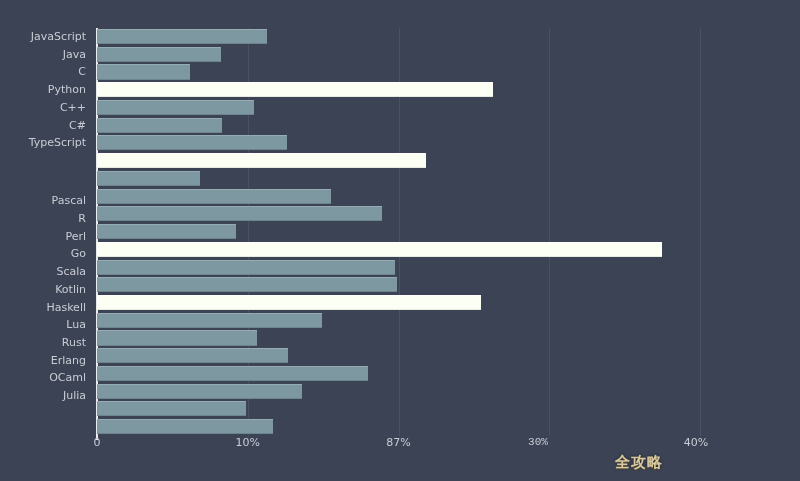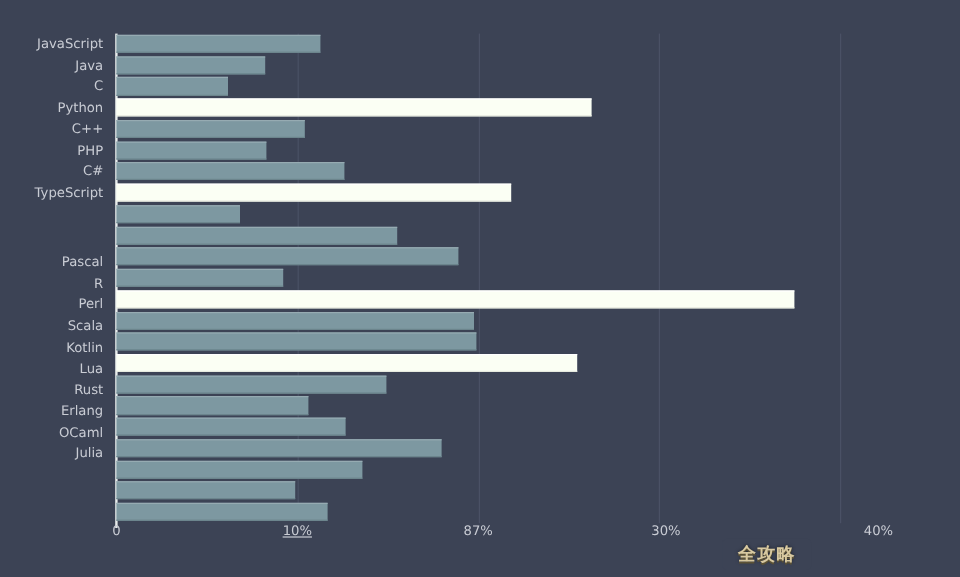--- a/index.html
+++ b/index.html
@@ -206,38 +206,39 @@
         </div>
       </div>
   </div>
 
   <div class="y-labels" id="y-labels">
       <div class="y-label" style="height: 17.7391px; line-height: 17.7391px;">JavaScript</div>
       <div class="y-label" style="height: 17.7391px; line-height: 17.7391px;">Java</div>
       <div class="y-label" style="height: 17.7391px; line-height: 17.7391px;">C</div>
       <div class="y-label" style="height: 17.7391px; line-height: 17.7391px; margin-left: 29px;">Python</div>
       <div class="y-label" style="height: 17.7391px; line-height: 17.7391px;">C++</div>
-      <div class="y-label" style="height: 17.7391px; line-height: 17.7391px;">PHP</div>
       <div class="y-label" style="height: 17.7391px; line-height: 17.7391px;">C#</div>
       <div class="y-label" style="height: 17.7391px; line-height: 17.7391px;">TypeScript</div>
       <div class="y-label" style="height: 17.7391px; line-height: 17.7391px; margin-top: 40px;">Pascal</div>
       <div class="y-label" style="height: 17.7391px; line-height: 17.7391px;">R</div>
       <div class="y-label" style="height: 17.7391px; line-height: 17.7391px;">Perl</div>
+      <div class="y-label" style="height: 17.7391px; line-height: 17.7391px;">Go</div>
       <div class="y-label" style="height: 17.7391px; line-height: 17.7391px;">Scala</div>
       <div class="y-label" style="height: 17.7391px; line-height: 17.7391px;">Kotlin</div>
+      <div class="y-label" style="height: 17.7391px; line-height: 17.7391px;">Haskell</div>
       <div class="y-label" style="height: 17.7391px; line-height: 17.7391px;">Lua</div>
       <div class="y-label" style="height: 17.7391px; line-height: 17.7391px;">Rust</div>
       <div class="y-label" style="height: 17.7391px; line-height: 17.7391px;">Erlang</div>
       <div class="y-label" style="height: 17.7391px; line-height: 17.7391px;">OCaml</div>
       <div class="y-label" style="height: 17.7391px; line-height: 17.7391px;">Julia</div>
     </div>
 
   <div class="x-labels" id="x-labels">
       <div class="x-label" style="left: 97px;">0</div>
-      <div class="x-label" style="left: 247.75px; text-decoration: underline;">10%</div>
+      <div class="x-label" style="left: 247.75px;">10%</div>
       <div class="x-label" style="left: 398.5px;">87%</div>
-      <div class="x-label" style="left: 555px;">30%</div>
-      <div class="x-label" style="left: 732px;">40%</div>
+      <div class="x-label" style="left: 538px; font-family: Liberation Mono, monospace;">30%</div>
+      <div class="x-label" style="left: 696px;">40%</div>
     </div>
 
   <div class="watermark">全攻略</div>
 
 </div>
 
 </body></html>

